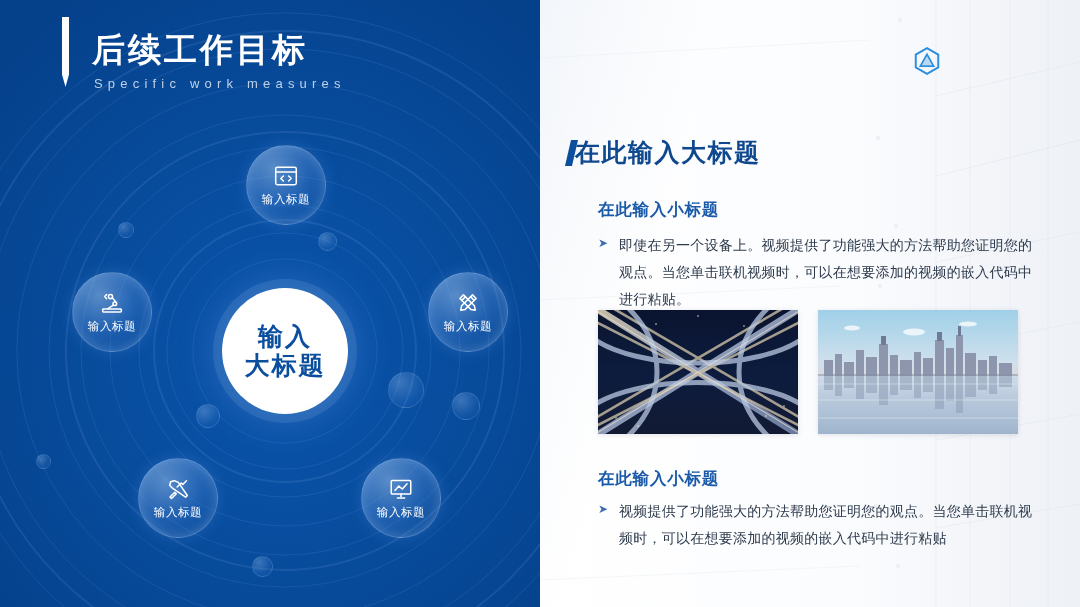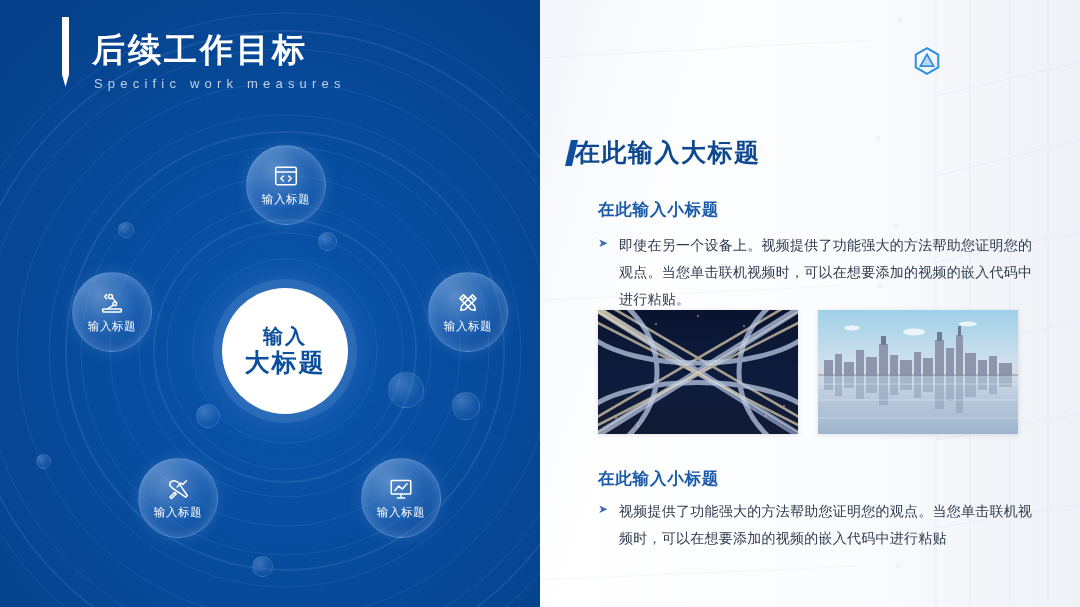--- a/index.html
+++ b/index.html
@@ -36,21 +36,21 @@
     margin-top:6px;
   }
 
   
   .center-node{
     position:absolute;left:222px;top:288px;width:126px;height:126px;border-radius:50%;
     background:radial-gradient(circle at 38% 32%,#ffffff 0%,#ffffff 72%,#f2f6fb 100%);
     box-shadow:0 0 0 9px rgba(255,255,255,.09),0 0 34px 12px rgba(120,175,255,.20);
     display:flex;flex-direction:column;align-items:center;justify-content:center;
   }
-  .center-node .l1{font-size:20px;font-weight:bold;color:#0b4e9e;letter-spacing:2px;
+  .center-node .l1{font-size:25px;font-weight:bold;color:#0b4e9e;letter-spacing:2px;
     font-family:"DejaVu Sans","Liberation Sans",sans-serif;line-height:1.16;}
   .center-node .l2{font-size:25px;font-weight:bold;color:#0b4e9e;letter-spacing:2px;
     font-family:"DejaVu Sans","Liberation Sans",sans-serif;line-height:1.16;text-align:center;}
 
   .node{
     position:absolute;width:78px;height:78px;border-radius:50%;
     background:radial-gradient(circle at 34% 28%,rgba(186,214,250,.46) 0%,rgba(96,150,226,.30) 46%,rgba(40,95,180,.14) 74%,rgba(20,70,150,.03) 100%);
     box-shadow:inset 0 0 14px rgba(200,225,255,.34),0 0 16px rgba(120,175,255,.20);
     border:1px solid rgba(190,218,252,.34);
     display:flex;flex-direction:column;align-items:center;justify-content:center;

